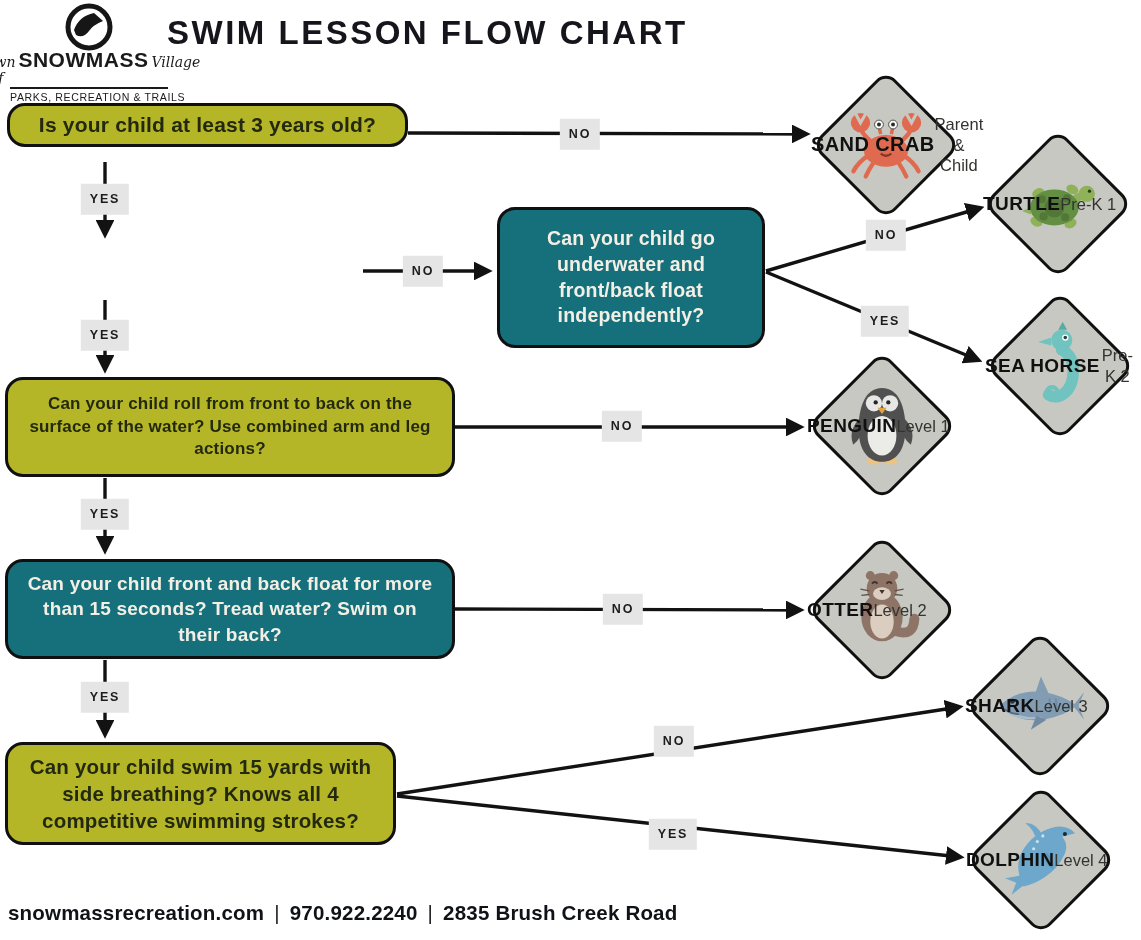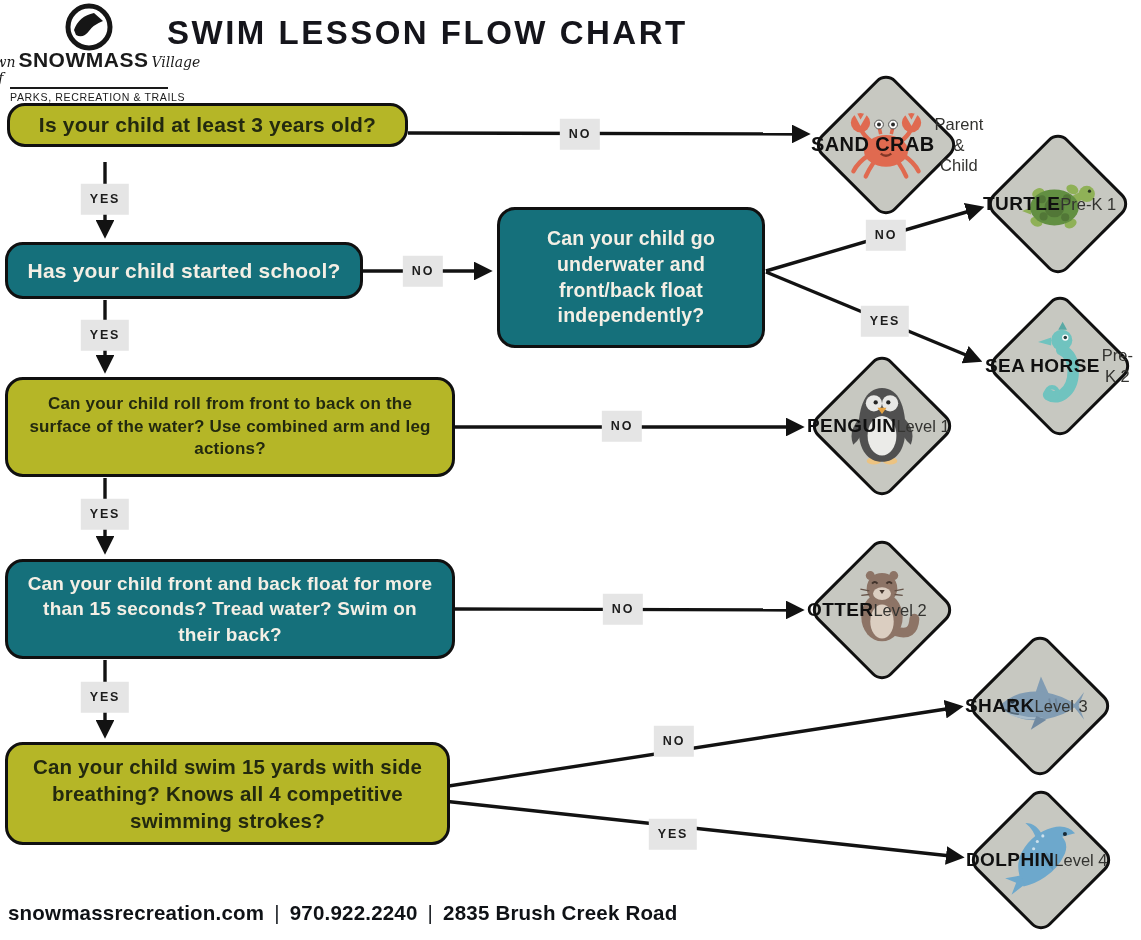--- a/index.html
+++ b/index.html
@@ -91,25 +91,24 @@
       <line x1="455" y1="427" x2="800" y2="427" marker-end="url(#ah)"></line>
       <line x1="105" y1="478" x2="105" y2="550" marker-end="url(#ah)"></line>
       <line x1="455" y1="609" x2="800" y2="610" marker-end="url(#ah)"></line>
       <line x1="105" y1="660" x2="105" y2="734" marker-end="url(#ah)"></line>
       <line x1="397" y1="794" x2="959" y2="707" marker-end="url(#ah)"></line>
       <line x1="397" y1="796" x2="960" y2="857" marker-end="url(#ah)"></line>
     </g>
   </svg>
 
   <div class="qbox olive" style="left:7px;top:103px;width:401px;height:44px;font-size:21px">Is your child at least 3 years old?</div>
-  <div class="qbox teal" style="left:5px;top:242px;width:358px;height:57px;font-size:21px">Has your child started school?</div>
   <div class="qbox teal" style="left:497px;top:207px;width:268px;height:141px;font-size:19.5px">Can your child go underwater and front/back float independently?</div>
   <div class="qbox olive" style="left:5px;top:377px;width:450px;height:100px;font-size:17px">Can your child roll from front to back on the surface of the water? Use combined arm and leg actions?</div>
   <div class="qbox teal" style="left:5px;top:559px;width:450px;height:100px;font-size:19px">Can your child front and back float for more than 15 seconds? Tread water? Swim on their back?</div>
-  <div class="qbox olive" style="left:5px;top:742px;width:445px;height:103px;font-size:20.5px">Can your child swim 15 yards with side breathing? Knows all 4 competitive swimming strokes?</div>
+  <div class="qbox olive" style="left:5px;top:742px;width:391px;height:103px;font-size:20.5px">Can your child swim 15 yards with side breathing? Knows all 4 competitive swimming strokes?</div>
 
   <div class="edge-label" style="left:580px;top:134px">NO</div>
   <div class="edge-label" style="left:105px;top:199px">YES</div>
   <div class="edge-label" style="left:423px;top:271px">NO</div>
   <div class="edge-label" style="left:886px;top:235px">NO</div>
   <div class="edge-label" style="left:885px;top:321px">YES</div>
   <div class="edge-label" style="left:105px;top:335px">YES</div>
   <div class="edge-label" style="left:622px;top:426px">NO</div>
   <div class="edge-label" style="left:105px;top:514px">YES</div>
   <div class="edge-label" style="left:623px;top:609px">NO</div>

